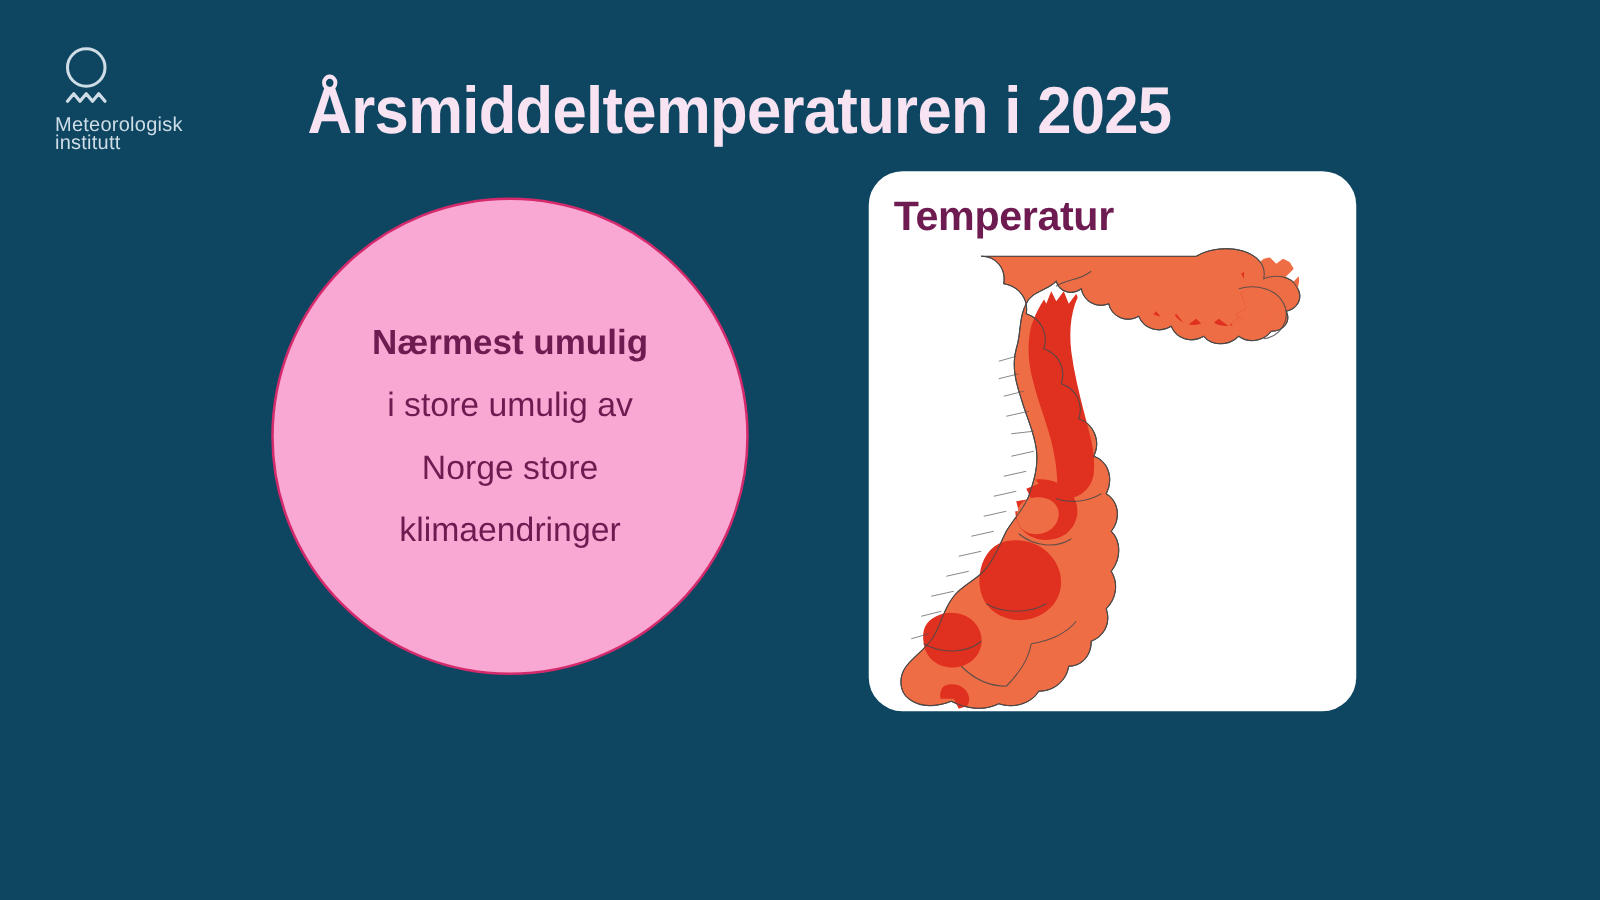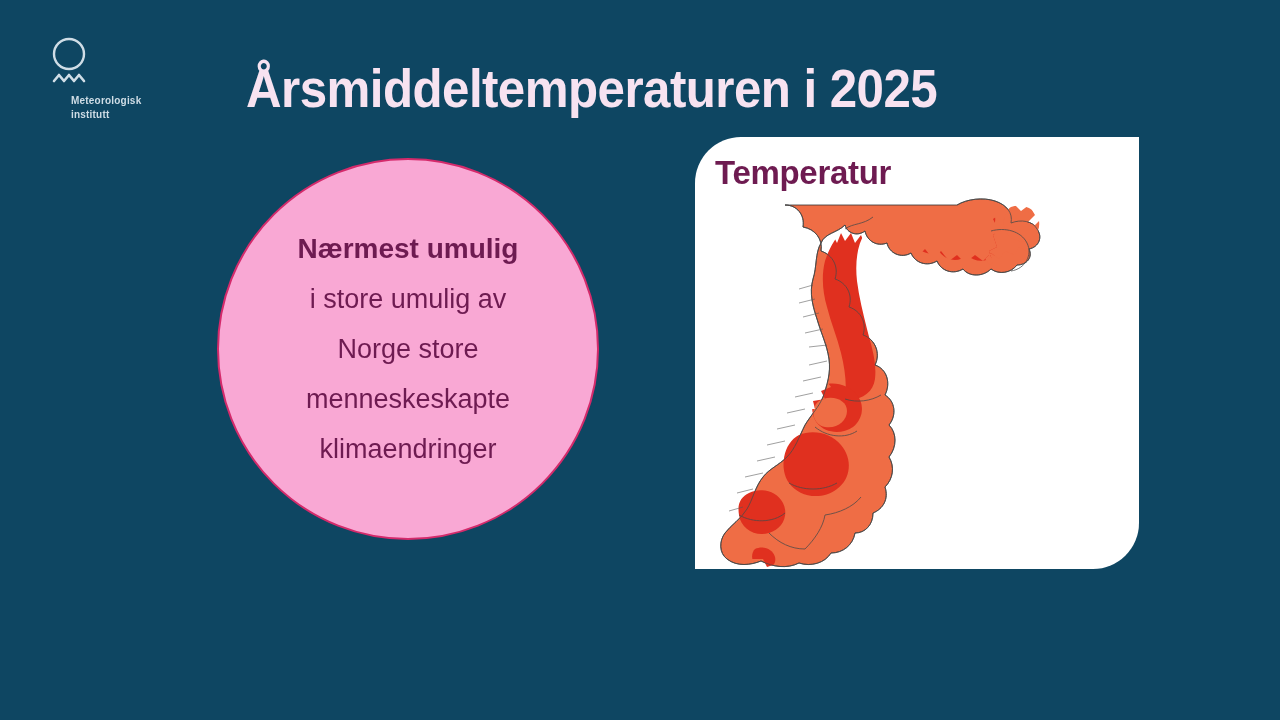--- a/index.html
+++ b/index.html
@@ -29,26 +29,25 @@
     left: 4px;
     top: 0;
     width: 56px;
     height: 56px;
   }
   .logo-text {
     position: absolute;
     left: 4px;
     top: 58px;
     color: #cfdde6;
-    font-size: 10px;
+    font-size: 16px;
     line-height: 14px;
     letter-spacing: 0.2px;
-    font-weight: 700;
+    font-weight: 400;
     white-space: pre-line;
-    margin-left: 27px;
   }
 
   
   .title {
     position: absolute;
     left: 246px;
     top: 58px;
     color: #f7e3f1;
     font-size: 53px;
     line-height: 62px;
@@ -85,28 +84,29 @@
   .circle-line.lead {
     font-weight: 700;
     font-size: 28px;
   }
 
   
   .map-card {
     position: absolute;
     left: 695px;
     top: 137px;
-    width: 444px;
+    width: 390px;
     height: 432px;
     background: #ffffff;
     border-top-left-radius: 46px;
     border-bottom-right-radius: 46px;
     border-top-right-radius: 0;
     border-bottom-left-radius: 0;
     overflow: hidden;
+    border-radius: 27px;
   }
   .card-title {
     position: absolute;
     left: 20px;
     top: 17px;
     font-size: 33px;
     font-weight: 700;
     color: #6e1b51;
     letter-spacing: -0.3px;
   }
@@ -134,21 +134,20 @@
     <div class="logo-text">Meteorologisk
 institutt</div>
   </div>
 
   <div class="title">Årsmiddeltemperaturen i 2025</div>
 
   <div class="circle">
     <div class="circle-line lead">Nærmest umulig</div>
     <div class="circle-line">i store umulig av</div>
     <div class="circle-line">Norge store</div>
-    <div class="circle-line">menneskeskapte</div>
     <div class="circle-line">klimaendringer</div>
   </div>
 
   <div class="map-card">
     <div class="card-title">Temperatur</div>
     <div class="map-holder">
       <svg viewBox="0 0 390 380" xmlns="http://www.w3.org/2000/svg">
         <defs>
           <clipPath id="norwayClip">
             <path d="M300 12

